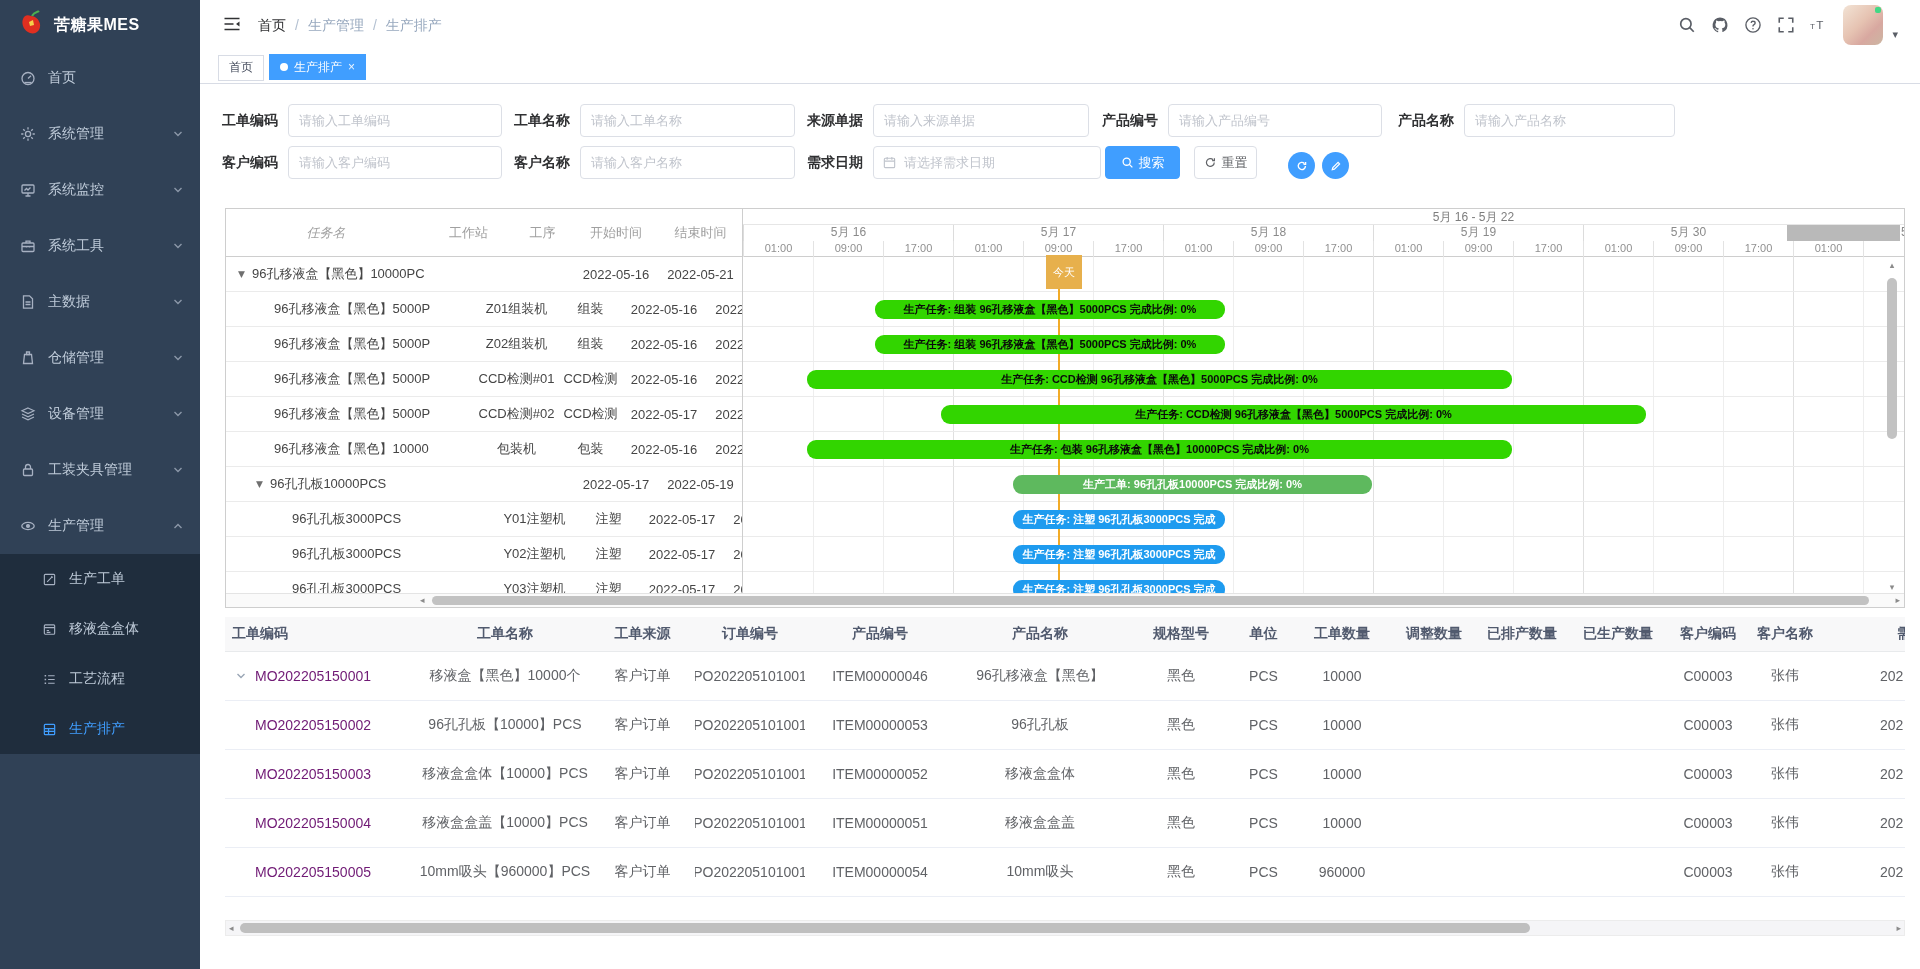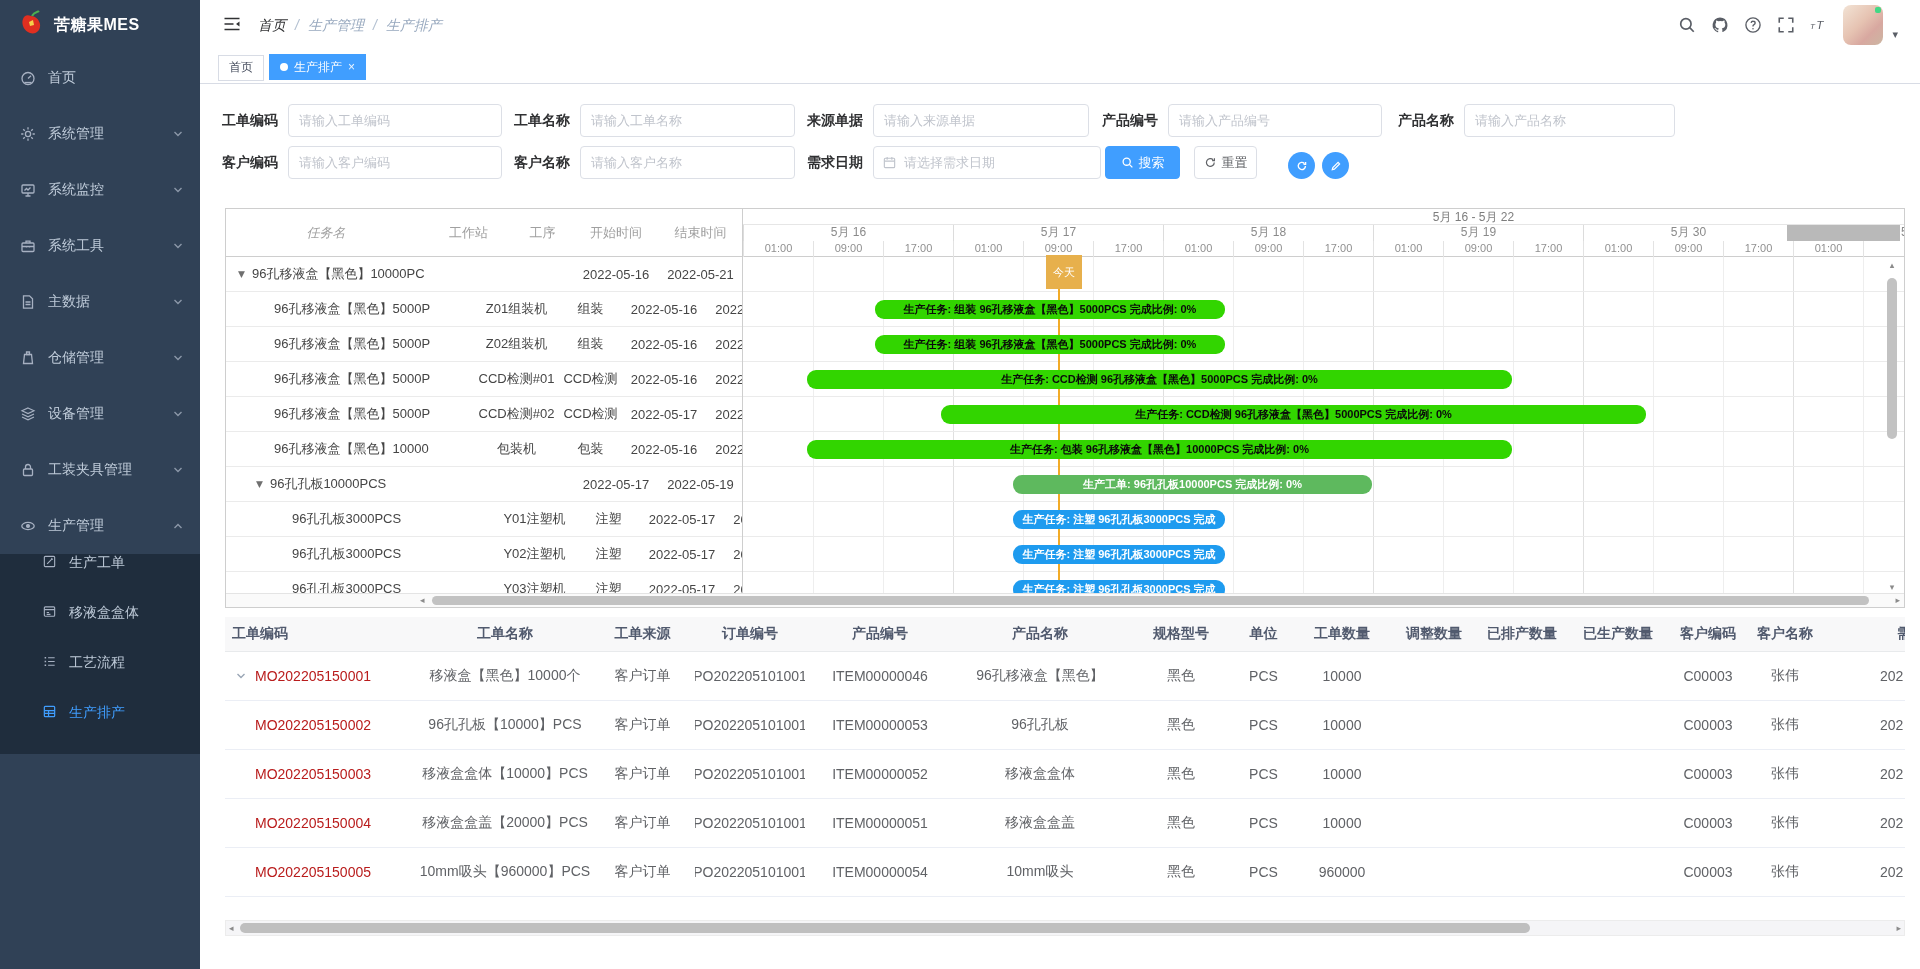--- a/index.html
+++ b/index.html
@@ -10,29 +10,29 @@
   .logo{height:50px;display:flex;align-items:center;padding-left:18px;gap:10px;}
   .logo-text{color:#fff;font-weight:bold;font-size:16px;letter-spacing:.5px;}
   .menu{position:absolute;top:50px;left:0;right:0;}
   .menu-item{height:56px;display:flex;align-items:center;padding:0 16px 0 20px;cursor:pointer;color:#bfcbd9;}
   .menu-item .icon{width:16px;height:16px;color:#a7b1c2;flex:none;}
   .menu-item .icon svg{width:16px;height:16px;display:block;}
   .menu-label{font-size:14px;margin-left:12px;flex:1;}
   .menu-chevron{color:#8b97a8;flex:none;}
   .menu-chevron svg{width:12px;height:12px;display:block;}
   .submenu{background:#1f2d3d;}
-  .sub-item{height:50px;display:flex;padding-left:42px;color:#bfcbd9;cursor:pointer;}
+  .sub-item{height:50px;display:flex;align-items:center;padding-left:42px;color:#bfcbd9;cursor:pointer;}
   .sub-item .icon{width:15px;height:15px;color:#a7b1c2;}
   .sub-item .icon svg{width:15px;height:15px;display:block;}
   .sub-item .menu-label{font-size:14px;margin-left:12px;}
   .sub-item.active{color:#409eff;}
   .sub-item.active .icon{color:#409eff;}
   
   .main{position:absolute;left:200px;top:0;width:1720px;height:100%;background:#fff;}
-  .topbar{position:absolute;left:0;top:0;right:0;height:50px;background:#fff;font-style:italic;}
+  .topbar{position:absolute;left:0;top:0;right:0;height:50px;background:#fff;}
   .hamburger{position:absolute;left:23px;top:16px;width:18px;height:18px;color:#303133;cursor:pointer;}
   .hamburger svg{width:18px;height:16px;}
   .breadcrumb{position:absolute;left:58px;top:0;line-height:50px;font-size:14px;color:#97a8be;}
   .breadcrumb .bc-item{color:#97a8be;cursor:pointer;}
   .breadcrumb .bc-item.first{color:#303133;}
   .breadcrumb .bc-sep{margin:0 9px;color:#b3c0d1;}
   .topbar-right{position:absolute;right:22px;top:0;height:50px;display:flex;align-items:center;gap:15px;}
   .top-icon{width:18px;height:18px;color:#5a5e66;cursor:pointer;}
   .top-icon svg{width:18px;height:18px;display:block;}
   .avatar{width:40px;height:40px;border-radius:8px;cursor:pointer;position:relative;
@@ -100,21 +100,21 @@
   .vscroll .thumb{position:absolute;left:1px;width:10px;border-radius:5px;background:#c2c2c2;cursor:pointer;}
   .gantt-hscroll{position:absolute;left:0;right:0;bottom:0;height:14px;background:#fafafa;border-top:1px solid #e4e4e4;box-sizing:border-box;z-index:6;}
   .gantt-hscroll .thumb{position:absolute;top:2px;height:9px;border-radius:5px;background:#c2c2c2;left:206px;width:1437px;cursor:pointer;}
   .hs-arr{position:absolute;top:1px;font-size:9px;color:#8b8b8b;font-family:"DejaVu Sans",sans-serif;line-height:11px;cursor:pointer;}
   
   .datatable{position:absolute;left:25px;top:617px;width:1680px;background:#fff;overflow:hidden;}
   .dt-header{height:35px;display:flex;background:#f8f8f9;border-bottom:1px solid #e8eaec;box-sizing:border-box;overflow:hidden;}
   .dt-hcell{flex:none;display:flex;align-items:center;justify-content:center;font-size:14px;font-weight:bold;color:#515a6e;overflow:hidden;white-space:nowrap;box-sizing:border-box;}
   .dt-row{height:49px;display:flex;border-bottom:1px solid #ebeef5;box-sizing:border-box;overflow:hidden;background:#fff;}
   .dt-cell{flex:none;display:flex;align-items:center;justify-content:center;font-size:14px;color:#606266;overflow:hidden;white-space:nowrap;box-sizing:border-box;}
-  .dt-link{color:#b91c1c;cursor:pointer;}
+  .dt-link{color:#701a75;cursor:pointer;}
   .row-chevron{width:12px;height:12px;color:#9aa6b5;margin:0 8px 0 10px;flex:none;cursor:pointer;}
   .row-chevron svg{width:12px;height:12px;display:block;}
   .bottom-hscroll{position:absolute;left:25px;top:920px;width:1680px;height:16px;background:#f5f5f7;border:1px solid #ececec;box-sizing:border-box;}
   .bottom-hscroll .thumb{position:absolute;left:14px;top:2px;width:1290px;height:10px;border-radius:5px;background:#bfbfbf;cursor:pointer;}
 </style>
 </head>
 <body>
 
 <div class="screen">
 
@@ -682,21 +682,21 @@
             <div class="dt-cell" style="width: 96px;"></div>
             <div class="dt-cell" style="width: 96px;"></div>
             <div class="dt-cell" style="width: 84px;">C00003</div>
             <div class="dt-cell" style="width: 70px;">张伟</div>
             <div class="dt-cell" style="width: 85px; justify-content: flex-start; padding-left: 60px;">202</div>
           </div>
           <div class="dt-row">
             <div class="dt-cell" style="width: 195px; justify-content: flex-start; padding-left: 30px;">
               <span class="dt-link">MO202205150004</span>
             </div>
-            <div class="dt-cell" style="width: 170px;">移液盒盒盖【20000】PCS</div>
+            <div class="dt-cell" style="width: 170px;">移液盒盒盖【10000】PCS</div>
             <div class="dt-cell" style="width: 105px;">客户订单</div>
             <div class="dt-cell" style="width: 110px;">PO202205101001</div>
             <div class="dt-cell" style="width: 150px;">ITEM00000051</div>
             <div class="dt-cell" style="width: 170px;">移液盒盒盖</div>
             <div class="dt-cell" style="width: 112px;">黑色</div>
             <div class="dt-cell" style="width: 53px;">PCS</div>
             <div class="dt-cell" style="width: 104px;">10000</div>
             <div class="dt-cell" style="width: 80px;"></div>
             <div class="dt-cell" style="width: 96px;"></div>
             <div class="dt-cell" style="width: 96px;"></div>

